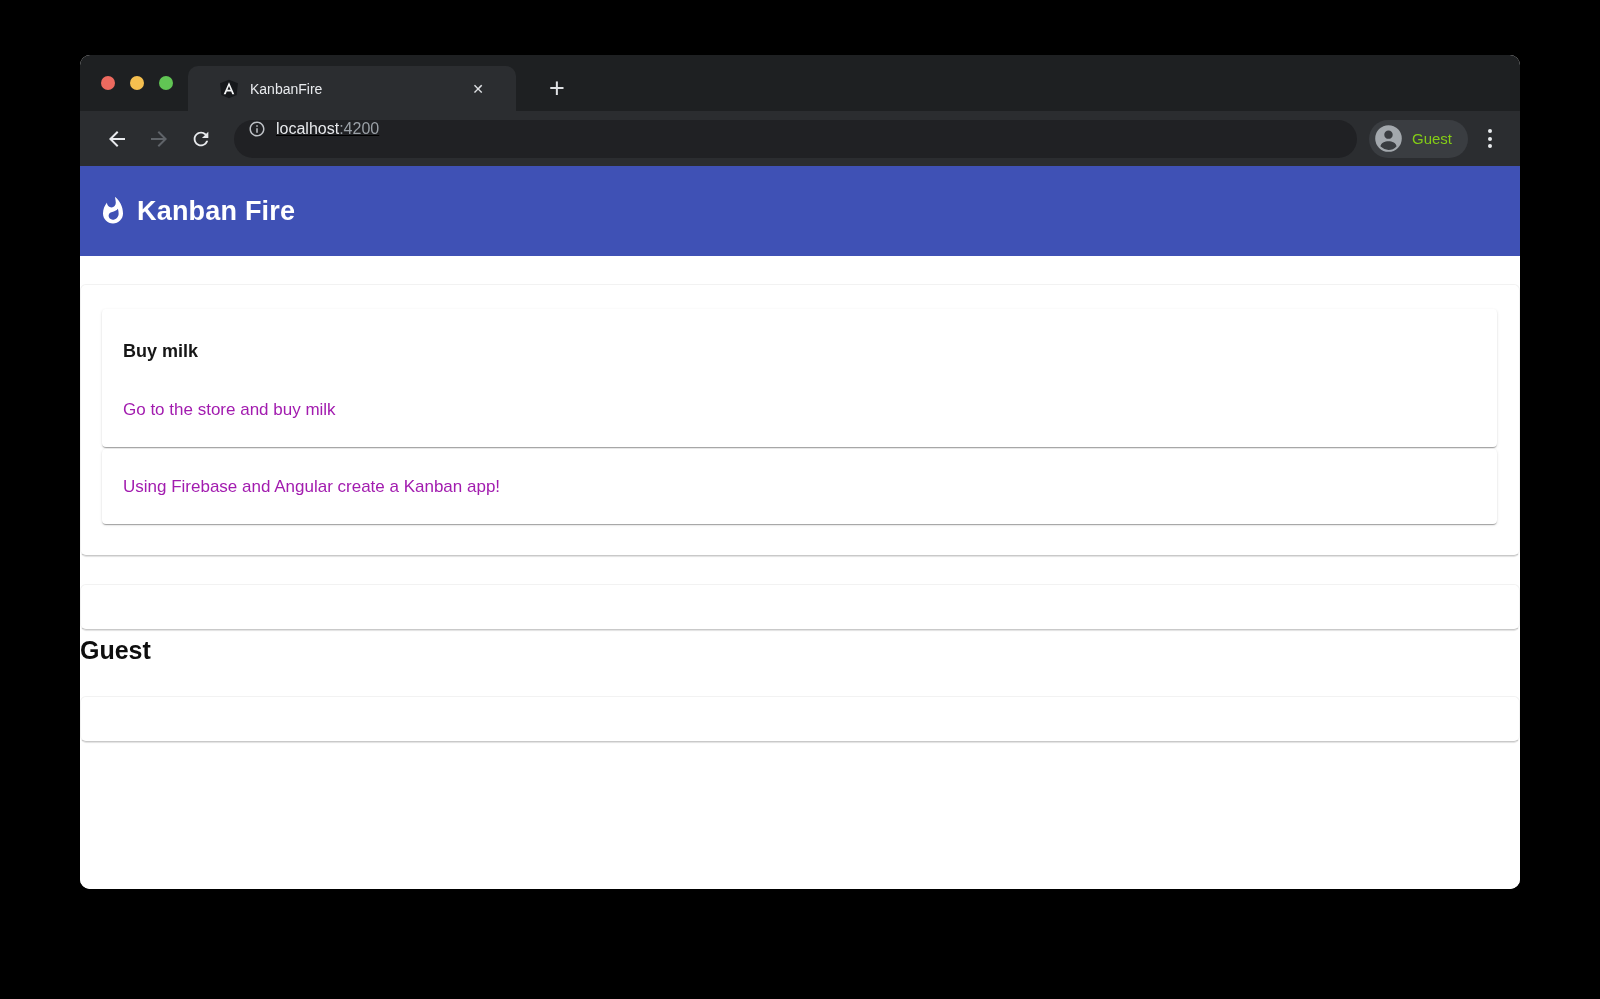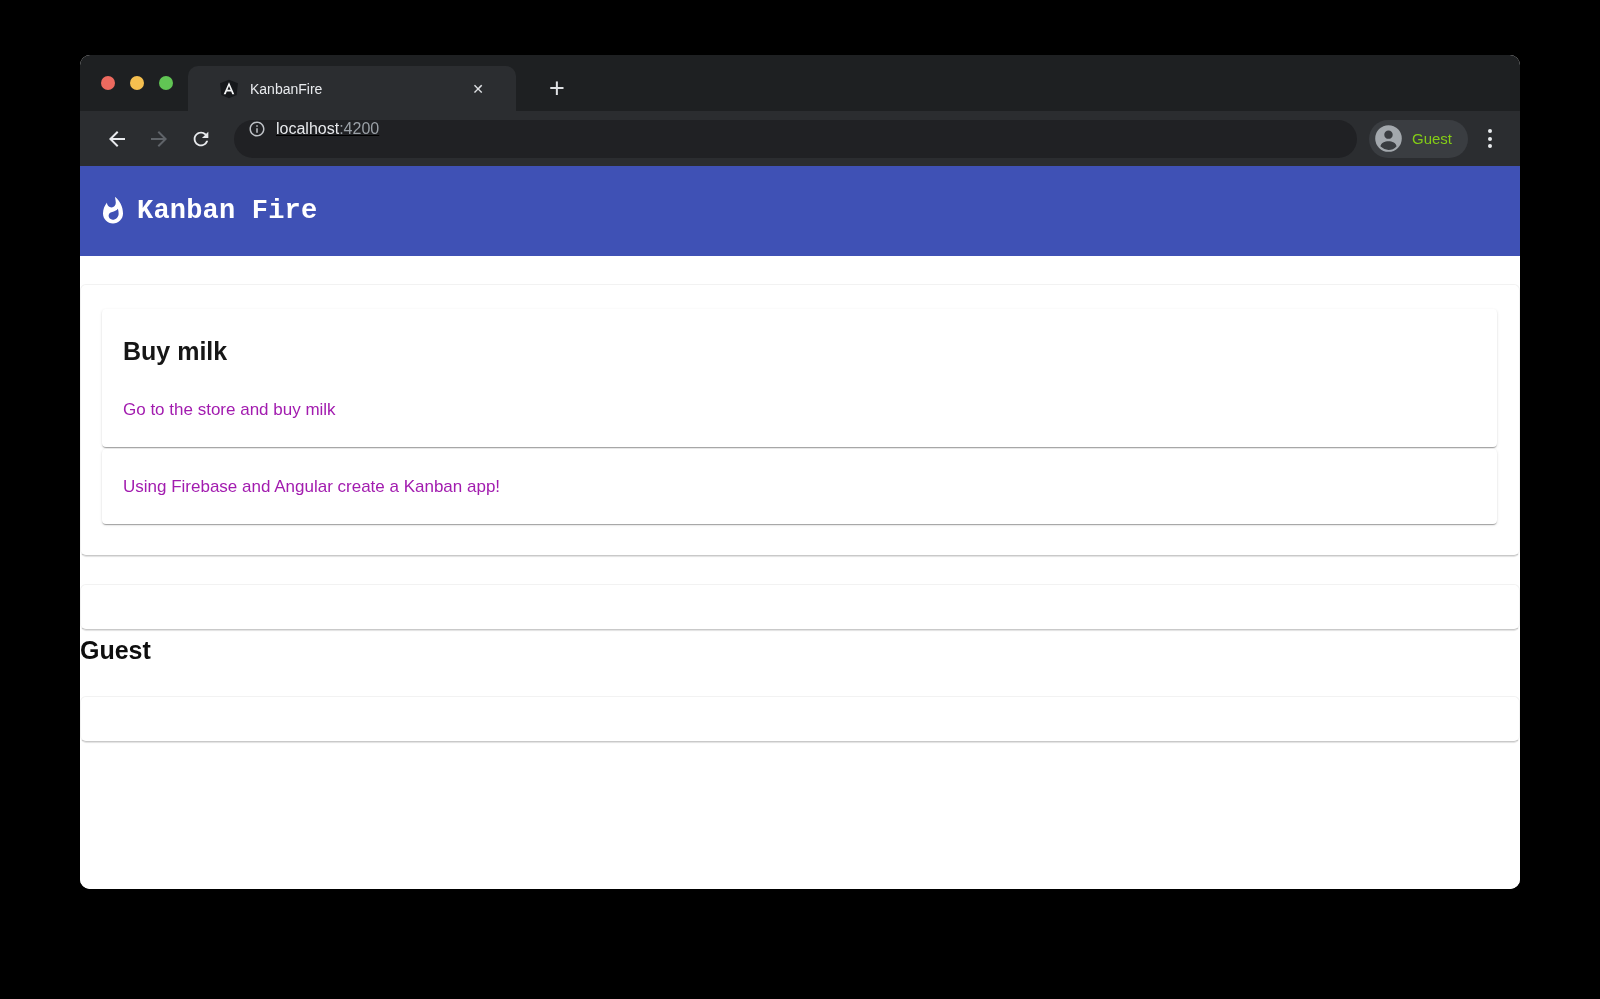--- a/index.html
+++ b/index.html
@@ -30,34 +30,34 @@
   .url-port{color:#9aa0a6;}
   .guest-pill{height:38px;border-radius:19px;background:#3a3d41;display:flex;align-items:center;
               padding:0 16px 0 5px;gap:9px;flex:0 0 auto;}
   .guest-label{font-size:15px;color:#84cc16;}
   .kebab{width:20px;height:42px;display:flex;flex-direction:column;align-items:center;justify-content:center;gap:3.5px;margin:0 6px 0 12px;flex:0 0 auto;}
   .kebab i{width:4px;height:4px;border-radius:50%;background:#e8eaed;display:block;}
 
   
   .app-toolbar{height:90px;background:var(--app-toolbar-bg,#3f51b5);display:flex;align-items:center;
                padding:0 18px;gap:9px;color:#fff;flex:0 0 auto;}
-  .app-title{font-size:27px;font-weight:700;letter-spacing:.2px;font-family:Liberation Mono, monospace;}
+  .app-title{font-size:27px;font-weight:700;letter-spacing:.2px;}
 
   .content{flex:1;background:#fff;overflow:hidden;}
   .col-title{font-size:25px;font-weight:700;line-height:36px;margin:0;color:#0e0e0e;}
   #backlog-title{margin-top:5px;}
   .col-title.mid{margin-top:2px;}
   .drop-list{border-radius:6px;border:1px solid #f2f2f2;border-bottom:1px solid #c9c9c9;
              box-shadow:0 2px 1px -1px rgba(0,0,0,.12);box-sizing:border-box;}
   .drop-list.filled{margin-top:28px;padding:24px 22px 31px 21px;}
   .drop-list.empty{margin-top:28px;height:46px;}
   .task-card{background:#fff;border-radius:4px;padding:27px 20px 26px 21px;
              box-shadow:0 2px 1px -1px rgba(0,0,0,.2),0 1px 1px 0 rgba(0,0,0,.14),0 1px 3px 0 rgba(0,0,0,.12);}
   .task-card + .task-card{margin-top:2px;}
-  .card-title{font-size:25px;font-weight:700;line-height:30px;margin:0 0 33px 0;color:#161616;}
+  .card-title{font-size:18px;font-weight:700;line-height:30px;margin:0 0 33px 0;color:#161616;}
   .card-desc{font-size:17px;line-height:22px;margin:0;color:#a21caf;}
 </style>
 </head>
 <body>
 
 <div class="stage">
   <div class="window">
 
     <div class="tabstrip">
       <div class="traffic">

